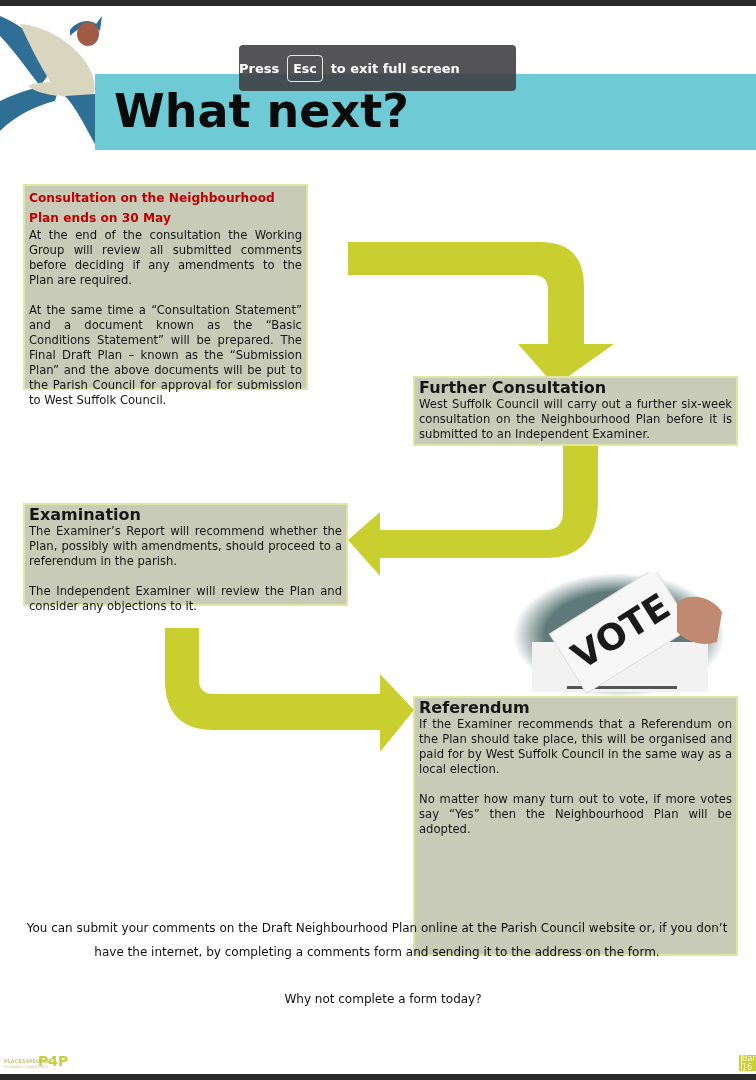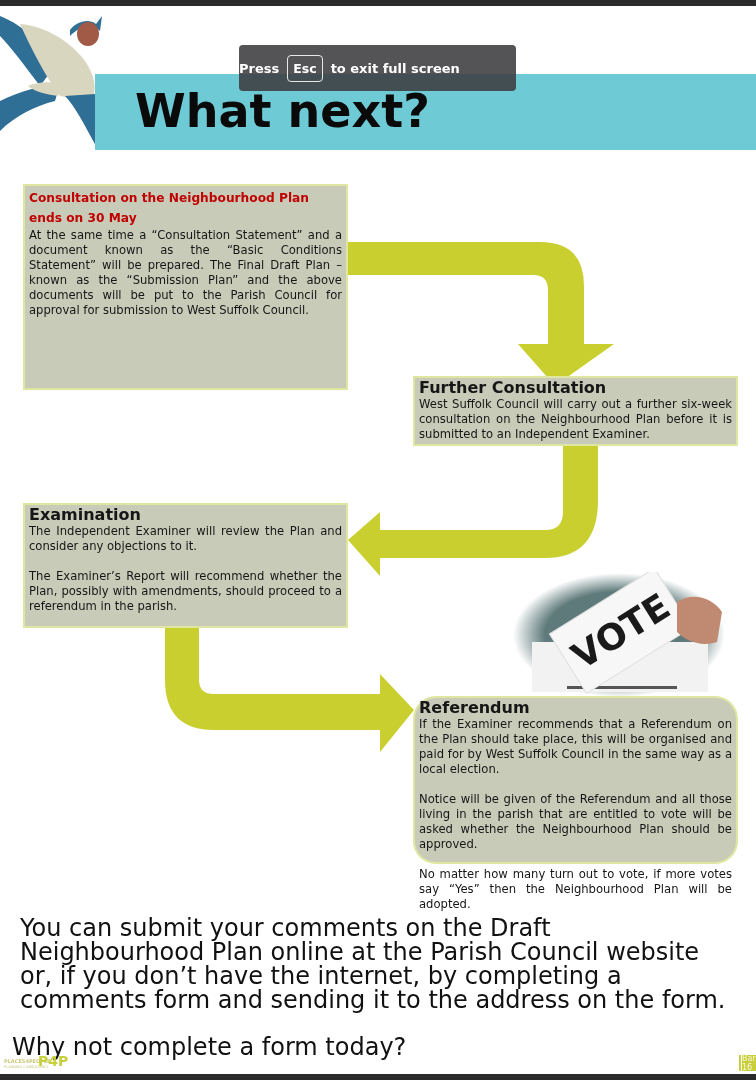--- a/index.html
+++ b/index.html
@@ -7,21 +7,21 @@
     width: 756px; height: 1080px; position: relative; overflow: hidden;
     background: #ffffff; font-family: "DejaVu Sans", sans-serif; color: #111;
   }
   .topbar { position: absolute; left: 0; top: 0; width: 756px; height: 6px; background: #2b2b2b; }
   .bottombar { position: absolute; left: 0; top: 1074px; width: 756px; height: 6px; background: #2b2b2b; }
   .title-band {
     position: absolute; left: 95px; top: 74px; width: 661px; height: 76px;
     background: #6ecbd6;
   }
   .title {
-    position: absolute; left: 135px; top: 84px; font-size: 46px; font-weight: bold;
+    position: absolute; left: 114px; top: 84px; font-size: 46px; font-weight: bold;
     color: #0a0a0a; letter-spacing: 0px; font-family: "DejaVu Sans", sans-serif;
   }
   .bird { position: absolute; left: 0; top: 6px; width: 110px; height: 140px; }
   .toast {
     position: absolute; left: 239px; top: 45px; width: 277px; height: 46px;
     background: rgba(60,60,64,0.88); border-radius: 4px;
     display: flex; align-items: center; gap: 8px;
     color: #fff; font-weight: bold; font-size: 13px;
   }
   .toast .key {
@@ -29,29 +29,29 @@
   }
   .box {
     position: absolute; background: #c9cbb9; border: 2px solid #dfe6a0;
     font-size: 11.6px; line-height: 15px; padding: 2px 4px 3px 4px; box-sizing: border-box;
     text-align: justify; color: #161616;
   }
   .box .h { font-weight: bold; font-size: 16px; margin-bottom: 2px; text-align: left; }
   .box .h.red { color: #c00000; font-size: 12.2px; line-height: 20px; margin-bottom: 0; }
   .box p { margin: 0; }
   .box p + p { margin-top: 15px; }
-  #box1 { left: 23px; top: 184px; width: 325px; height: 206px; }
+  #box1 { left: 23px; top: 184px; width: 285px; height: 206px; }
   #box2 { left: 413px; top: 376px; width: 325px; height: 70px; }
-  #box3 { left: 23px; top: 503px; width: 325px; height: 125px; }
-  #box4 { left: 413px; top: 696px; width: 325px; height: 168px; border-radius: 23px; }
+  #box3 { left: 23px; top: 503px; width: 325px; height: 103px; }
+  #box4 { left: 413px; top: 696px; width: 325px; height: 260px; }
   svg.arrows { position: absolute; left: 0; top: 0; width: 756px; height: 1080px; }
   .vote { position: absolute; left: 512px; top: 572px; width: 214px; height: 126px; }
   .closing {
-    position: absolute; left: 0; top: 916px; width: 754px; text-align: left;
-    font-size: 24px; line-height: 24px; color: #111;
+    position: absolute; left: 0; top: 916px; width: 754px; text-align: center;
+    font-size: 12px; line-height: 24px; color: #111;
   }
   .closing .q { margin-top: 23px; margin-left: 12px; }
   .logo { position: absolute; left: 4px; top: 1058px; font-size: 5px; color: #c9c87a; line-height: 6px; }
   .logo .p4p { position: absolute; left: 34px; top: 0; font-size: 14px; font-weight: bold; color: #c7cf3a; }
   .page-tag {
     position: absolute; left: 703px; top: 1055px; width: 48px; height: 16px;
     background: #c9cf3b; color: #f6f6e0; font-size: 8px; 
     display: flex; align-items: center; justify-content: center; border-left: 4px double #ffffff;
     box-sizing: border-box;
     margin-left: 35px;
@@ -81,32 +81,33 @@
     <path d="M348,242 L540,242 Q584,242 584,286 L584,344 L614,344 L566,378 L548,378 L548,378 L518,344 L548,344 L548,290 Q548,275 533,275 L348,275 Z"></path>
 
     <path d="M563,446 L598,446 L598,500 Q598,558 545,558 L380,558 L380,576 L348,540 L380,512 L380,530 L545,530 Q563,530 563,512 Z"></path>
 
     <path d="M165,628 L199,628 L199,680 Q199,694 214,694 L380,694 L380,674 L414,710 L380,752 L380,730 L214,730 Q165,730 165,680 Z"></path>
   </g>
 </svg>
 
 <div class="box" id="box1">
   <div class="h red">Consultation on the Neighbourhood Plan ends on 30 May</div>
+  <p>At the end of the consultation the Working Group will review all submitted comments before deciding if any amendments to the Plan are required.</p>
   <p>At the same time a “Consultation Statement” and a document known as the “Basic Conditions Statement” will be prepared. The Final Draft Plan – known as the “Submission Plan” and the above documents will be put to the Parish Council for approval for submission to West Suffolk Council.</p>
 </div>
 
 <div class="box" id="box2">
   <div class="h">Further Consultation</div>
   <p>West Suffolk Council will carry out a further six-week consultation on the Neighbourhood Plan before it is submitted to an Independent Examiner.</p>
 </div>
 
 <div class="box" id="box3">
   <div class="h">Examination</div>
+  <p>The Examiner’s Report will recommend whether the Plan, possibly with amendments, should proceed to a referendum in the parish.</p>
   <p>The Independent Examiner will review the Plan and consider any objections to it.</p>
-  <p>The Examiner’s Report will recommend whether the Plan, possibly with amendments, should proceed to a referendum in the parish.</p>
 </div>
 
 <svg class="vote" viewBox="0 0 214 126">
   <defs>
     <radialGradient id="vg" cx="50%" cy="50%" r="50%">
       <stop offset="70%" stop-color="#5f7a7a"></stop>
       <stop offset="100%" stop-color="#ffffff"></stop>
     </radialGradient>
   </defs>
   <ellipse cx="107" cy="63" rx="106" ry="62" fill="url(#vg)"></ellipse>
@@ -115,21 +116,20 @@
   <g transform="translate(108,58) rotate(-32)">
     <rect x="-62" y="-34" width="124" height="70" fill="#f7f7f7" stroke="#ddd"></rect>
     <text x="0" y="14" text-anchor="middle" font-family="DejaVu Sans, sans-serif" font-weight="bold" font-size="36" fill="#1a1a1a">VOTE</text>
   </g>
   <path d="M165,30 C180,20 200,25 210,40 L205,70 C190,75 175,70 165,60 Z" fill="#c08a72"></path>
 </svg>
 
 <div class="box" id="box4">
   <div class="h">Referendum</div>
   <p>If the Examiner recommends that a Referendum on the Plan should take place, this will be organised and paid for by West Suffolk Council in the same way as a local election.</p>
-  <p>Notice will be given of the Referendum and all those living in the parish that are entitled to vote will be asked whether the Neighbourhood Plan should be approved.</p>
   <p>No matter how many turn out to vote, if more votes say “Yes” then the Neighbourhood Plan will be adopted.</p>
 </div>
 
 <div class="closing">
   <div style="padding: 0 20px;">You can submit your comments on the Draft Neighbourhood Plan online at the Parish Council website or, if you don’t have the internet, by completing a comments form and sending it to the address on the form.</div>
   <div class="q">Why not complete a form today?</div>
 </div>
 
 <div class="logo">
   <div style="font-weight:bold;">PLACES4PEOPLE</div>

